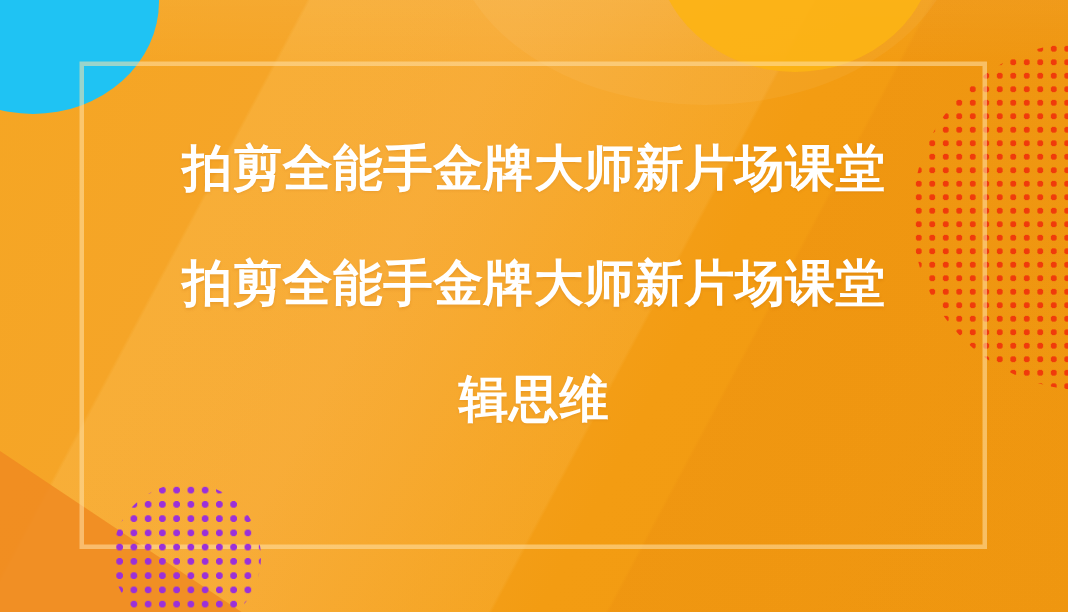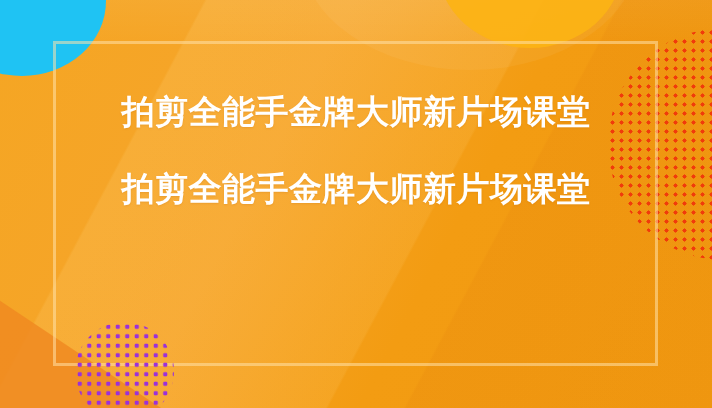--- a/index.html
+++ b/index.html
@@ -168,15 +168,16 @@
 
   <div class="wedge-bl"></div>
 
   <div class="frame"></div>
 
   <div class="dots-purple"></div>
 
   <div class="title-wrap">
     <div class="title-line">拍剪全能手金牌大师新片场课堂</div>
     <div class="title-line">拍剪全能手金牌大师新片场课堂</div>
+    <div class="title-line">辑思维</div>
   </div>
 
 </div>
 
 </body></html>

